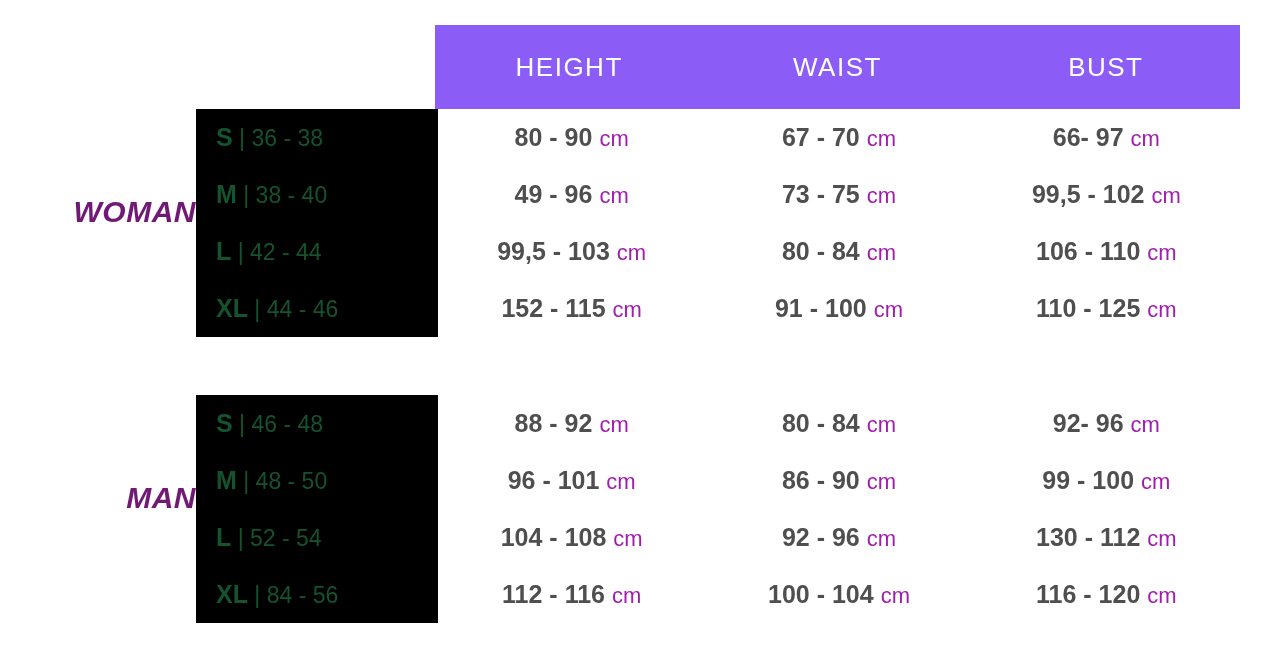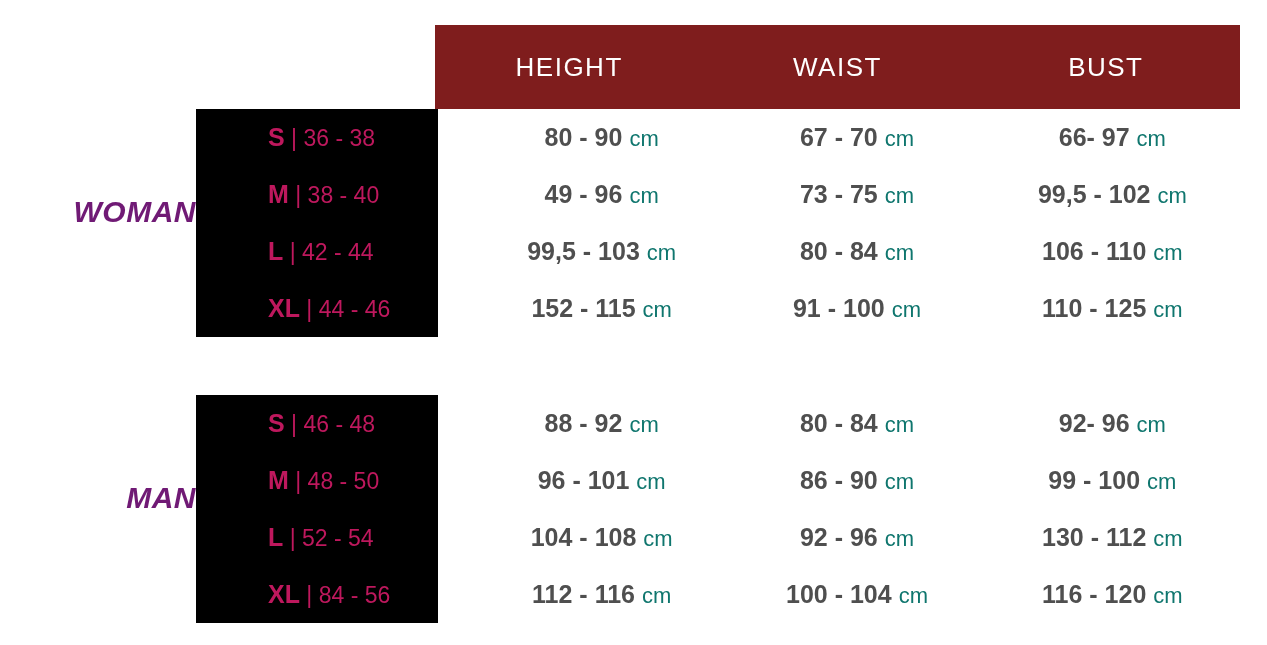--- a/index.html
+++ b/index.html
@@ -22,21 +22,21 @@
     height: 645px;
   }
 
   
   .header-band {
     position: absolute;
     left: 435px;
     top: 25px;
     width: 805px;
     height: 84px;
-    background: #7f1d1d;
+    background: #8b5cf6;
   }
   .header-cells {
     display: flex;
     width: 100%;
     height: 100%;
     align-items: center;
   }
   .header-cell {
     flex: 1 1 0;
     text-align: center;
@@ -87,46 +87,45 @@
   }
   .row {
     display: flex;
     align-items: center;
     height: 57px;
     width: 100%;
   }
   .size-cell {
     width: 242px;
     box-sizing: border-box;
-    padding-left: 36px;
-    color: #be185d;
+    padding-left: 20px;
+    color: #14532d;
     font-size: 23px;
     white-space: nowrap;
-    margin-left: 36px;
   }
   .size-cell .sz {
     font-weight: bold;
     font-size: 25px;
   }
   .size-cell .rng {
     font-weight: 400;
     font-size: 23px;
   }
   .meas-cell {
     flex: 1 1 0;
     text-align: center;
     color: #4f4f4f;
     font-size: 25px;
     font-weight: bold;
     white-space: nowrap;
   }
   .meas-cell .unit {
     font-weight: 400;
     font-size: 22px;
-    color: #0f766e;
+    color: #a21caf;
   }
 </style>
 </head>
 <body>
 
 <div class="page">
 
   <div class="header-band">
     <div class="header-cells">
       <div class="header-cell">HEIGHT</div>

